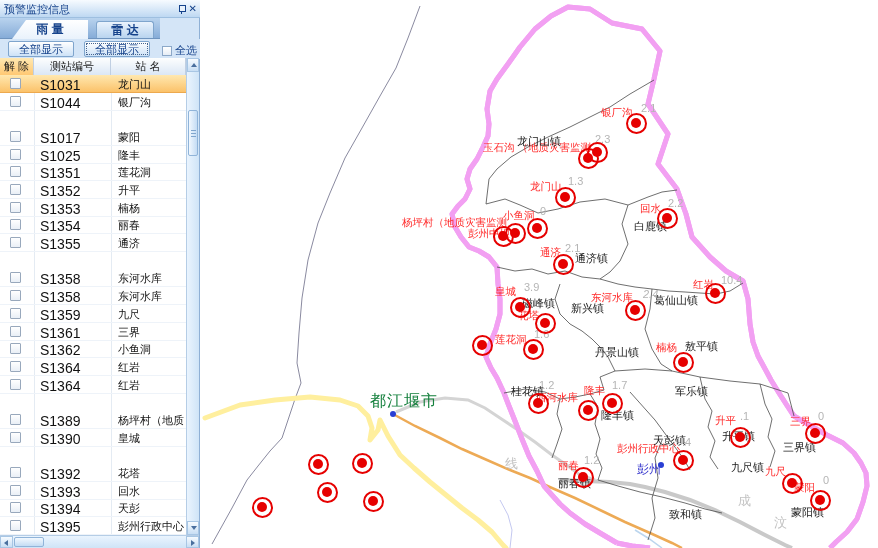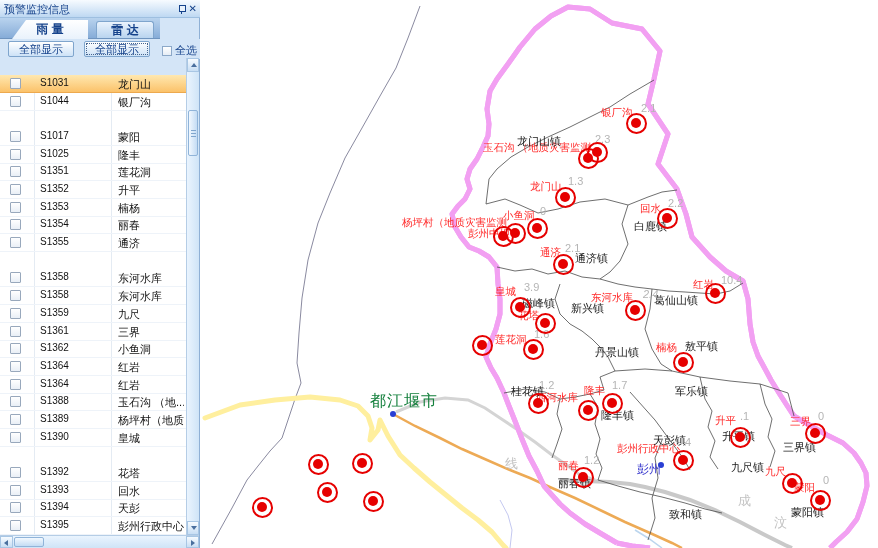--- a/index.html
+++ b/index.html
@@ -27,21 +27,21 @@
   .ghead{position:absolute;left:0;top:58px;width:186px;height:17px;border-bottom:1px solid #9ebfe0;font-size:11px;color:#1a1a1a;}
   .hc{position:absolute;top:0;height:17px;line-height:17px;text-align:center;background:linear-gradient(#fdfefe,#dbe7f5);border-right:1px solid #c0cfe2;box-sizing:border-box;}
   .hc1{left:0;width:34px;background:linear-gradient(#ffe9b2,#ffc873);}
   .hc2{left:34px;width:77px;}
   .hc3{left:111px;width:75px;}
   .rows{position:absolute;left:0;top:75px;width:186px;height:460px;background:#fff;overflow:hidden;}
   .colsep{position:absolute;top:0;width:0;height:460px;border-left:1px solid #e4ebf3;}
   .row{position:absolute;left:0;width:186px;height:17px;border-bottom:1px solid #eef3f9;box-sizing:content-box;}
   .row.selected{background:linear-gradient(#ffe8b0,#fbc26a);border-bottom:1px solid #eda94e;}
   .rcb{position:absolute;left:10px;top:3px;width:11px;height:11px;border:1px solid #98a8bc;border-radius:1px;background:linear-gradient(#ffffff,#e9eff6);box-sizing:border-box;}
-  .cid{position:absolute;left:40px;top:2px;font-size:10px;color:#111;}
+  .cid{position:absolute;left:40px;top:2px;font-size:14px;color:#111;}
   .cname{position:absolute;left:118px;top:2px;font-size:11px;color:#111;white-space:nowrap;max-width:66px;overflow:hidden;}
   
   .vscroll{position:absolute;left:186px;top:58px;width:13px;height:477px;background:linear-gradient(90deg,#eaf4fe,#cfe4f7);border-left:1px solid #b5cde6;box-sizing:border-box;}
   .sbtn{position:absolute;left:0;width:12px;height:14px;background:linear-gradient(#f7fbff,#c8def4);border:1px solid #a8c6e4;box-sizing:border-box;}
   .sbtn .tri{position:absolute;left:3px;width:0;height:0;border-left:3px solid transparent;border-right:3px solid transparent;}
   .tri-up{top:4px;border-bottom:4px solid #4a6f9e;}
   .tri-dn{top:4px;border-top:4px solid #4a6f9e;}
   .vthumb{position:absolute;left:1px;top:52px;width:10px;height:46px;background:linear-gradient(90deg,#f2f8fe,#c4dcf4);border:1px solid #90b4d9;border-radius:2px;box-sizing:border-box;}
   .vthumb:after{content:'';position:absolute;left:2px;top:19px;width:5px;height:7px;background:repeating-linear-gradient(#7fa5cd 0 1px,transparent 1px 3px);}
   .hscroll{position:absolute;left:0;top:535px;width:199px;height:13px;background:linear-gradient(#eaf4fe,#cfe4f7);border-top:1px solid #b5cde6;box-sizing:border-box;}
@@ -80,20 +80,25 @@
     <div class="tab inactive">雷 达</div>
   </div>
   <div class="toolbar">
     <div class="btn b1">全部显示</div>
     <div class="btn b2">全部显示</div>
     <span class="selall">
       <span class="cbx"></span>
       <span>全选</span>
     </span>
   </div>
+  <div class="ghead">
+    <div class="hc hc1">解 除</div>
+    <div class="hc hc2">测站编号</div>
+    <div class="hc hc3">站 名</div>
+  </div>
   <div class="rows" id="rows">
     <div class="colsep" style="left:34px"></div>
     <div class="colsep" style="left:111px"></div>
   <div class="row selected" style="top: 0px;">
         <span class="rcb"></span>
         <span class="cid">S1031</span>
         <span class="cname">龙门山</span>
       </div>
       <div class="row" style="top: 17.68px;">
         <span class="rcb"></span>
@@ -162,25 +167,20 @@
       </div>
       <div class="row" style="top: 282.88px;">
         <span class="rcb"></span>
         <span class="cid">S1364</span>
         <span class="cname">红岩</span>
       </div>
       <div class="row" style="top: 300.56px;">
         <span class="rcb"></span>
         <span class="cid">S1364</span>
         <span class="cname">红岩</span>
-      </div>
-      <div class="row" style="top: 318.24px;">
-        <span class="rcb"></span>
-        <span class="cid">S1388</span>
-        <span class="cname">玉石沟 （地...</span>
       </div>
       <div class="row" style="top: 335.92px;">
         <span class="rcb"></span>
         <span class="cid">S1389</span>
         <span class="cname">杨坪村（地质..</span>
       </div>
       <div class="row" style="top: 353.6px;">
         <span class="rcb"></span>
         <span class="cid">S1390</span>
         <span class="cname">皇城</span>

